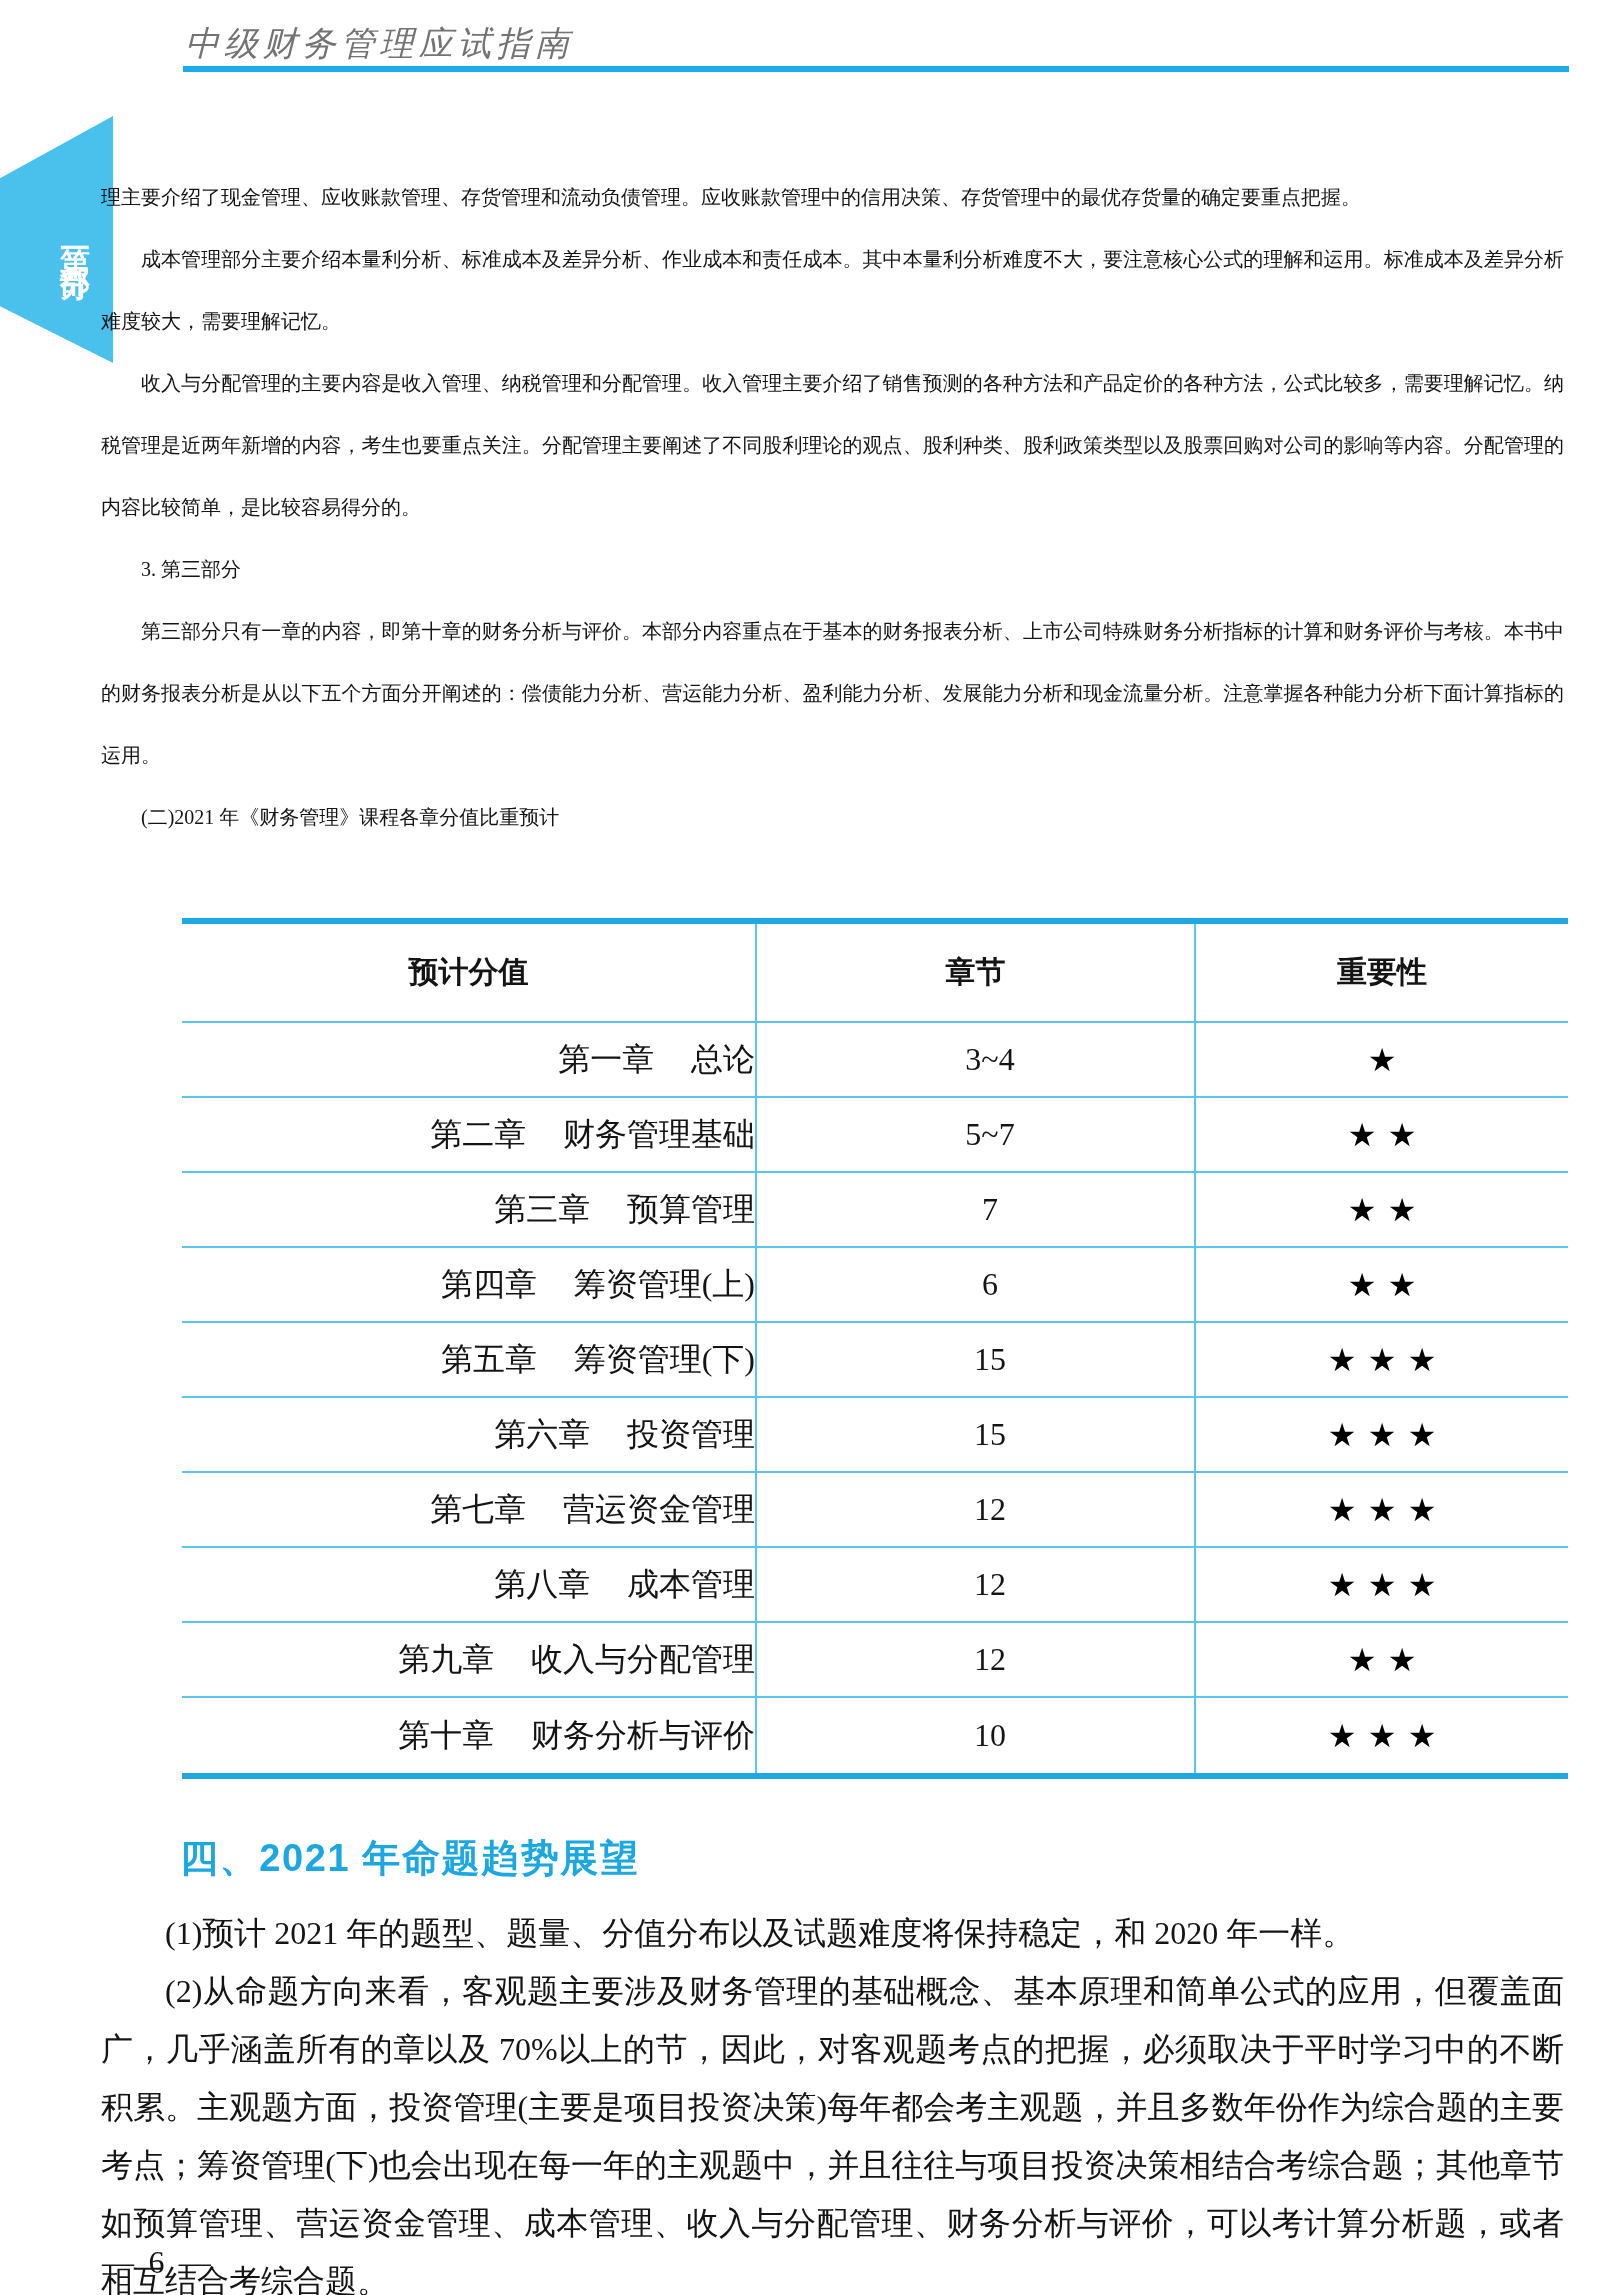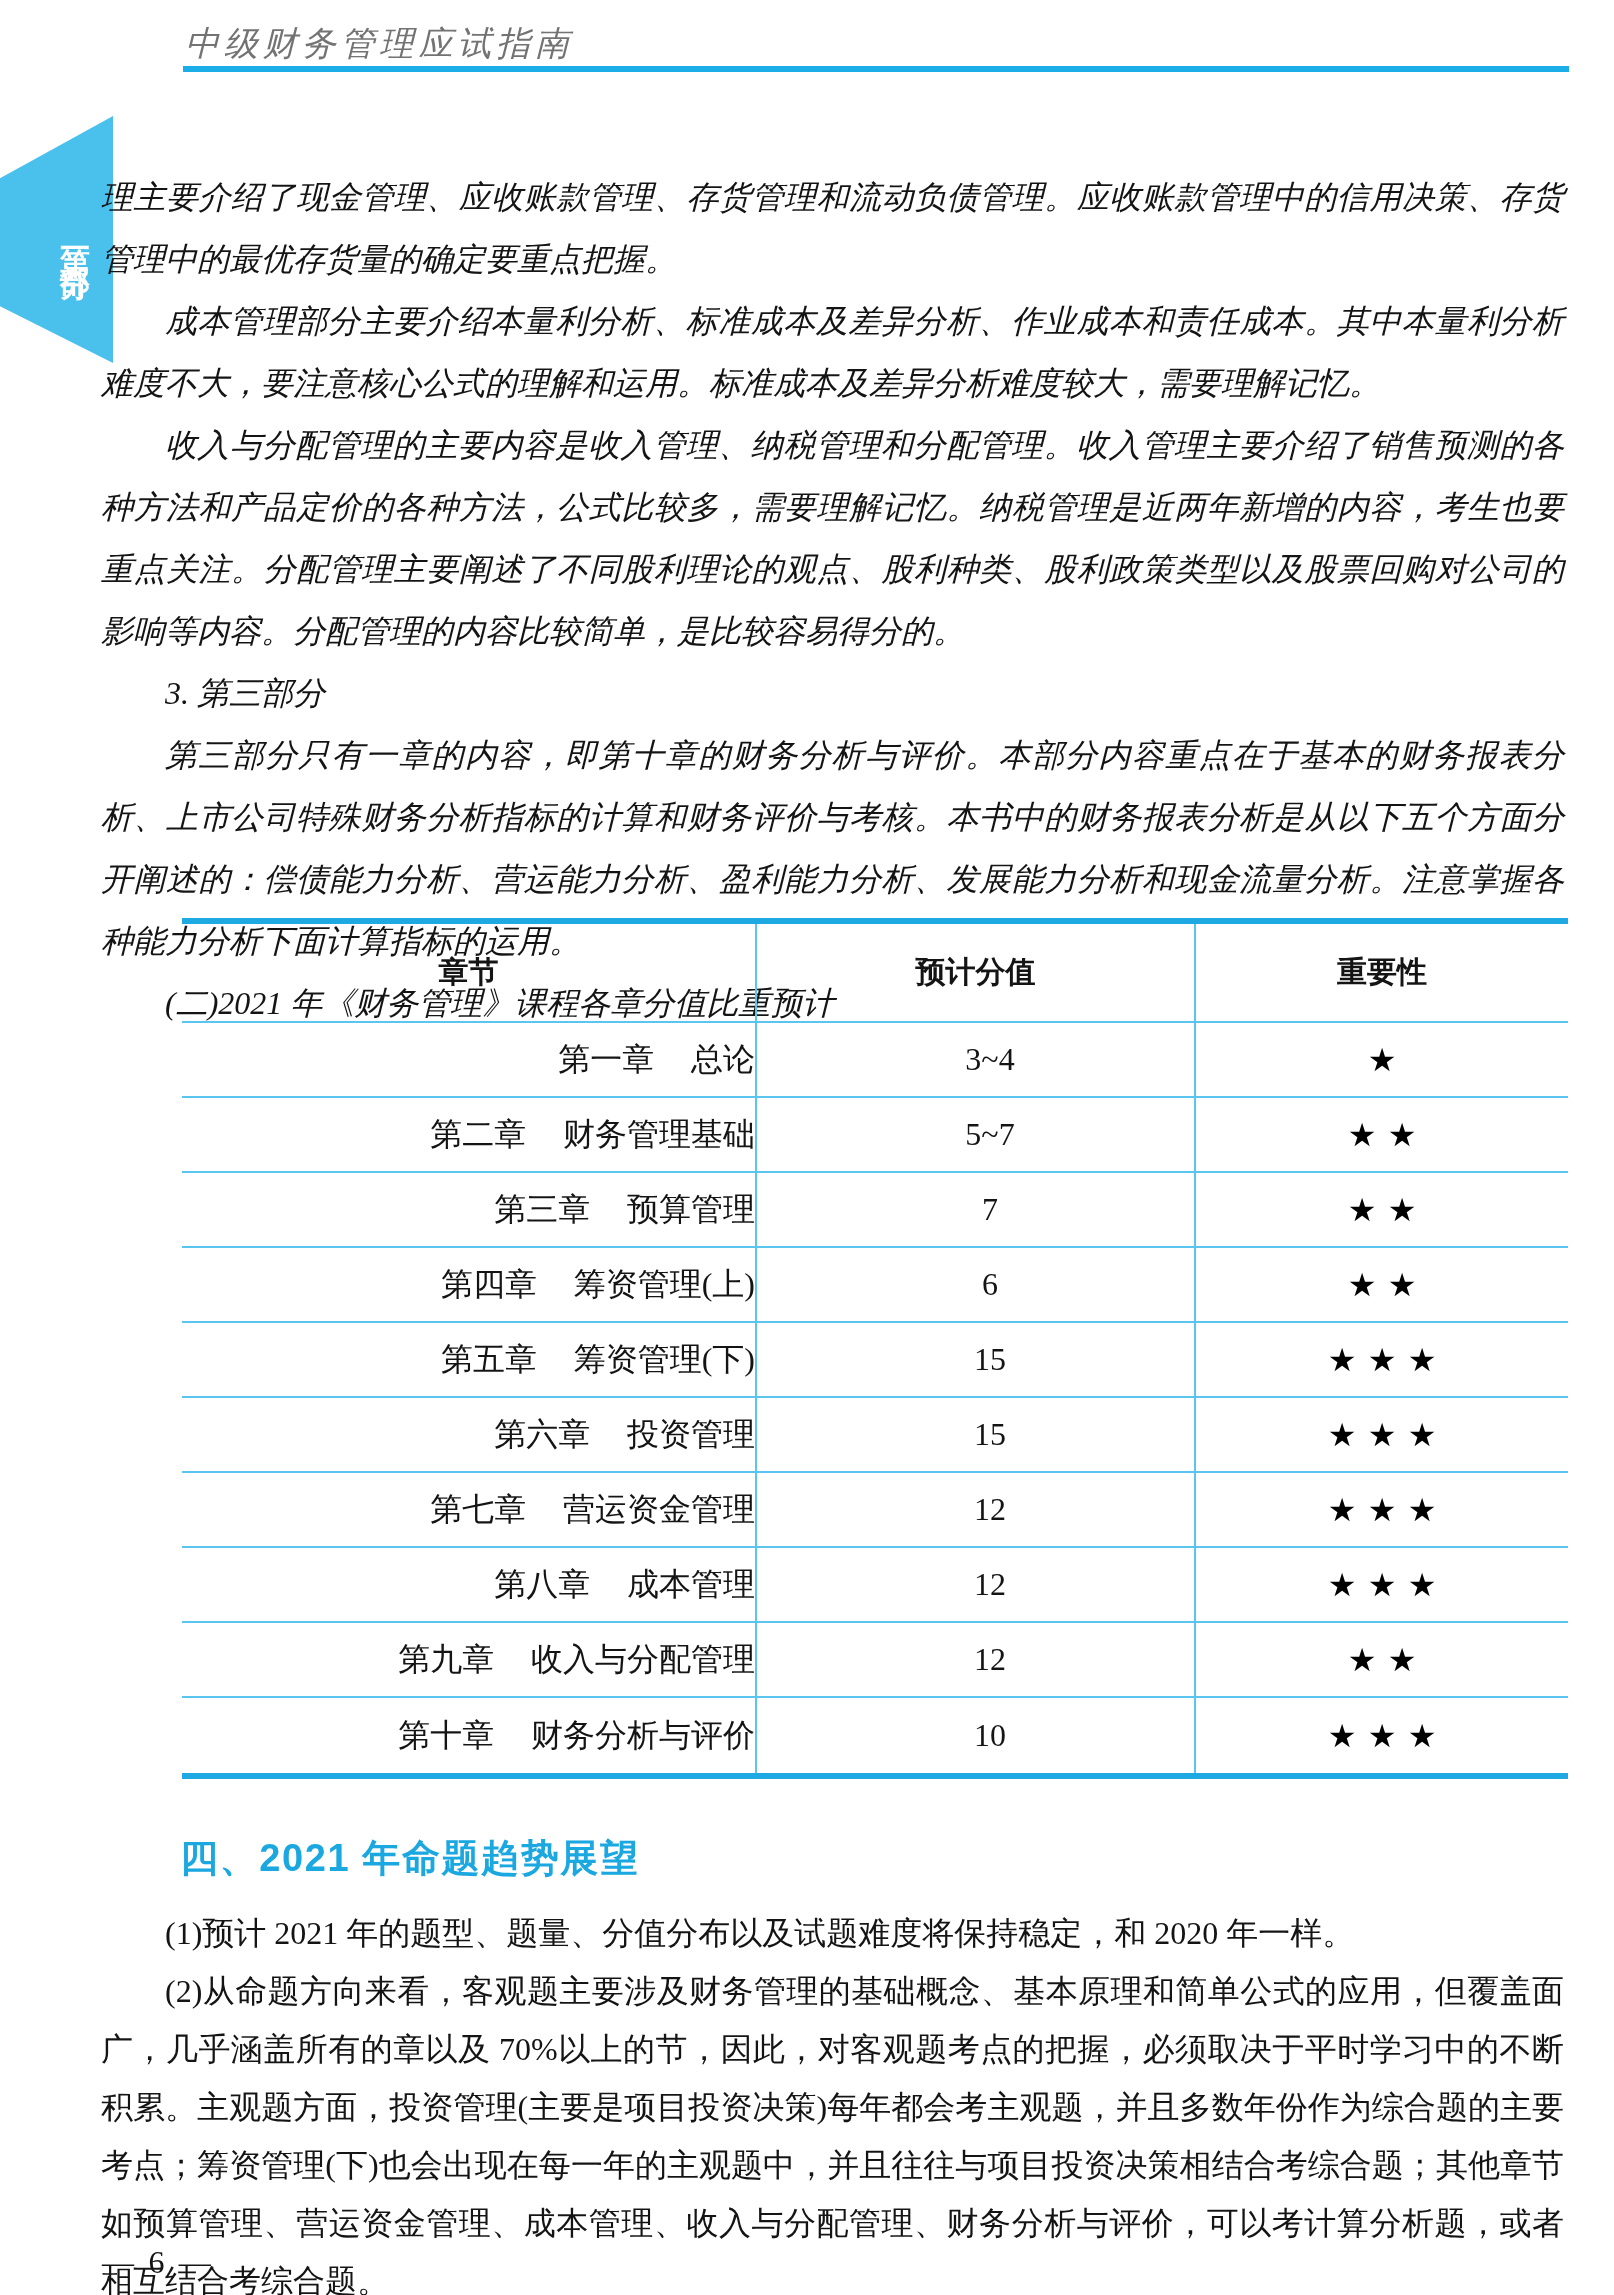--- a/index.html
+++ b/index.html
@@ -34,21 +34,21 @@
   .side-tab .tab-text{
     writing-mode:vertical-rl;text-orientation:upright;
     font-family:"Liberation Sans","DejaVu Sans",sans-serif;
     font-weight:bold;color:#ffffff;
     font-size:30px;letter-spacing:7.3px;
     margin-right:18px;
   }
   
   .body-text{
     position:absolute;left:101px;top:166px;width:1463px;
-    font-size:32px;line-height:62px;text-align:justify;font-style:italic;
+    font-size:20px;line-height:62px;text-align:justify;
   }
   .body-text p{margin:0;text-indent:2em;}
   .body-text p.no-indent{text-indent:0;}
   
   .score-table{
     position:absolute;left:182px;top:918px;
     width:1386px;
     border-top:6.5px solid #1fa9e2;
     border-bottom:6.5px solid #1fa9e2;
     display:grid;
@@ -111,22 +111,22 @@
   <div class="body-text">
     <p class="no-indent">理主要介绍了现金管理、应收账款管理、存货管理和流动负债管理。应收账款管理中的信用决策、存货管理中的最优存货量的确定要重点把握。</p>
     <p>成本管理部分主要介绍本量利分析、标准成本及差异分析、作业成本和责任成本。其中本量利分析难度不大，要注意核心公式的理解和运用。标准成本及差异分析难度较大，需要理解记忆。</p>
     <p>收入与分配管理的主要内容是收入管理、纳税管理和分配管理。收入管理主要介绍了销售预测的各种方法和产品定价的各种方法，公式比较多，需要理解记忆。纳税管理是近两年新增的内容，考生也要重点关注。分配管理主要阐述了不同股利理论的观点、股利种类、股利政策类型以及股票回购对公司的影响等内容。分配管理的内容比较简单，是比较容易得分的。</p>
     <p>3. 第三部分</p>
     <p>第三部分只有一章的内容，即第十章的财务分析与评价。本部分内容重点在于基本的财务报表分析、上市公司特殊财务分析指标的计算和财务评价与考核。本书中的财务报表分析是从以下五个方面分开阐述的：偿债能力分析、营运能力分析、盈利能力分析、发展能力分析和现金流量分析。注意掌握各种能力分析下面计算指标的运用。</p>
     <p>(二)2021 年《财务管理》课程各章分值比重预计</p>
   </div>
 
   <div class="score-table">
+    <div class="td c2 th">预计分值</div>
     <div class="td c1 th">章节</div>
-    <div class="td c2 th">预计分值</div>
     <div class="td c3 th">重要性</div>
 
     <div class="td c1">
         <span class="chap">第一章</span>
         <span>总论</span>
       </div>
     <div class="td c2">3~4</div>
     <div class="td c3 stars">★</div>
 
     <div class="td c1">

